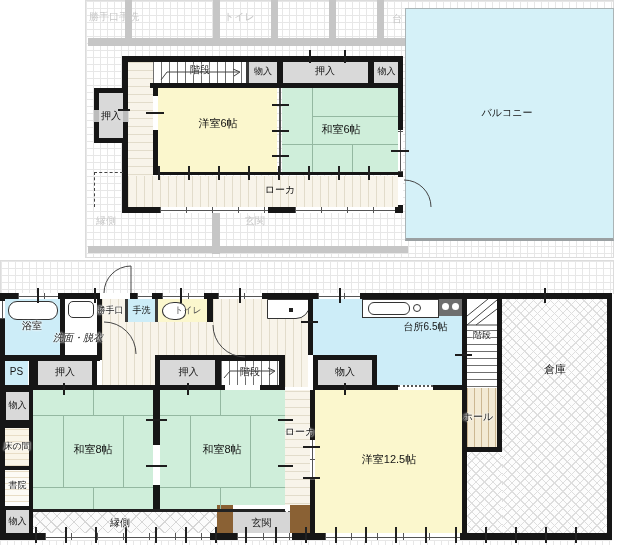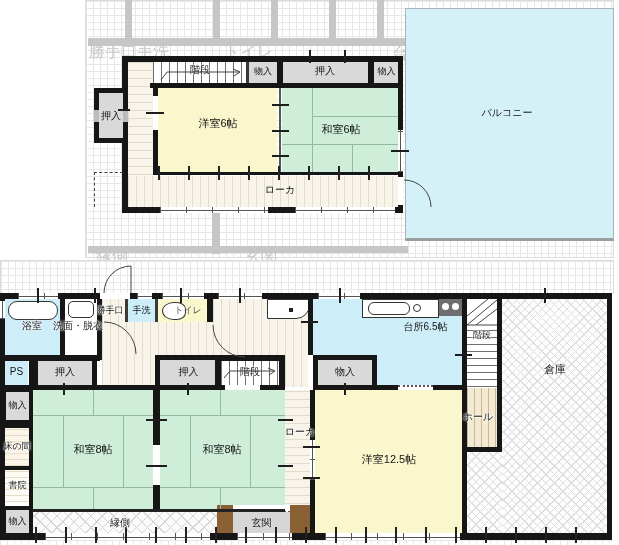--- a/index.html
+++ b/index.html
@@ -41,21 +41,21 @@
                          linear-gradient(0deg,transparent 0 2px,#555 2px 3px,transparent 3px);}
   .winv{position:absolute;background-color:#fff;
         background-image:repeating-linear-gradient(0deg,#555 0 1px,transparent 1px 20px),
                          linear-gradient(90deg,transparent 0 2px,#555 2px 3px,transparent 3px);}
   .gap{position:absolute;background:#fff;}
   .ticksx{position:absolute;background-image:repeating-linear-gradient(90deg,#222 0 2px,transparent 2px 30px);}
   .tl{position:absolute;background:#94b8a1;}
   .lbl{position:absolute;font-size:10px;line-height:1.15;text-align:center;white-space:nowrap;color:#141414;}
   .halo{text-shadow:0 0 2px #fff,0 0 2px #fff,0 0 3px #fff;}
   .s9{font-size:9px;} .s11{font-size:11px;}
-  .ghostlbl{position:absolute;font-size:16px;color:var(--c-ghost-gray,#c6c6c6);white-space:nowrap;margin-top:32px;}
+  .ghostlbl{position:absolute;font-size:10px;color:var(--c-ghost-gray,#c6c6c6);white-space:nowrap;}
   .fix{position:absolute;background:#fff;border:1px solid #333;}
   .dashv{position:absolute;border-left:1px dashed #444;}
   .dashh{position:absolute;border-top:1px dashed #444;}
   .dot{position:absolute;background:#fff;border-top:2px dotted #666;}
   svg.ol{position:absolute;left:0;top:0;pointer-events:none;}
 </style>
 </head>
 <body>
 
 <div id="plan">
@@ -231,21 +231,21 @@
     <div class="wall" style="left:313px;top:385px;width:154px;height:5px;"></div>
     <div class="dot" style="left:398px;top:385px;width:35px;height:3px;border-top:2px dotted #555;"></div>
     <div class="wall" style="left:153px;top:390px;width:7px;height:122px;"></div>
     <div class="gap" style="left:153px;top:445px;width:7px;height:40px;"></div>
     <div class="wall" style="left:310px;top:390px;width:5px;height:143px;"></div>
     <div class="winv" style="left:310px;top:440px;width:5px;height:40px;"></div>
     <div class="thin" style="left:33px;top:509px;width:252px;height:3px;background:#222;"></div>
     <div class="ticksx" style="left:35px;top:527px;width:570px;height:16px;"></div>
 
     <div class="lbl halo" style="left:12px;top:320px;width:40px;">浴室</div>
-    <div class="lbl halo" style="left:47px;top:320px;width:62px;">洗面・脱衣</div>
+    <div class="lbl halo" style="left:47px;top:332px;width:62px;font-style:italic;">洗面・脱衣</div>
     <div class="lbl s9 halo" style="left:92px;top:305px;width:36px;">勝手口</div>
     <div class="lbl s9" style="left:128px;top:305px;width:27px;">手洗</div>
     <div class="lbl s9" style="left:170px;top:305px;width:36px;color:#555;">トイレ</div>
     <div class="lbl" style="left:388px;top:321px;width:75px;">台所6.5帖</div>
     <div class="lbl" style="left:38px;top:366px;width:54px;">押入</div>
     <div class="lbl" style="left:160px;top:366px;width:57px;">押入</div>
     <div class="lbl halo" style="left:228px;top:366px;width:44px;">階段</div>
     <div class="lbl" style="left:318px;top:366px;width:54px;">物入</div>
     <div class="lbl" style="left:5px;top:366px;width:23px;">PS</div>
     <div class="lbl s9" style="left:4px;top:400px;width:27px;">物入</div>

